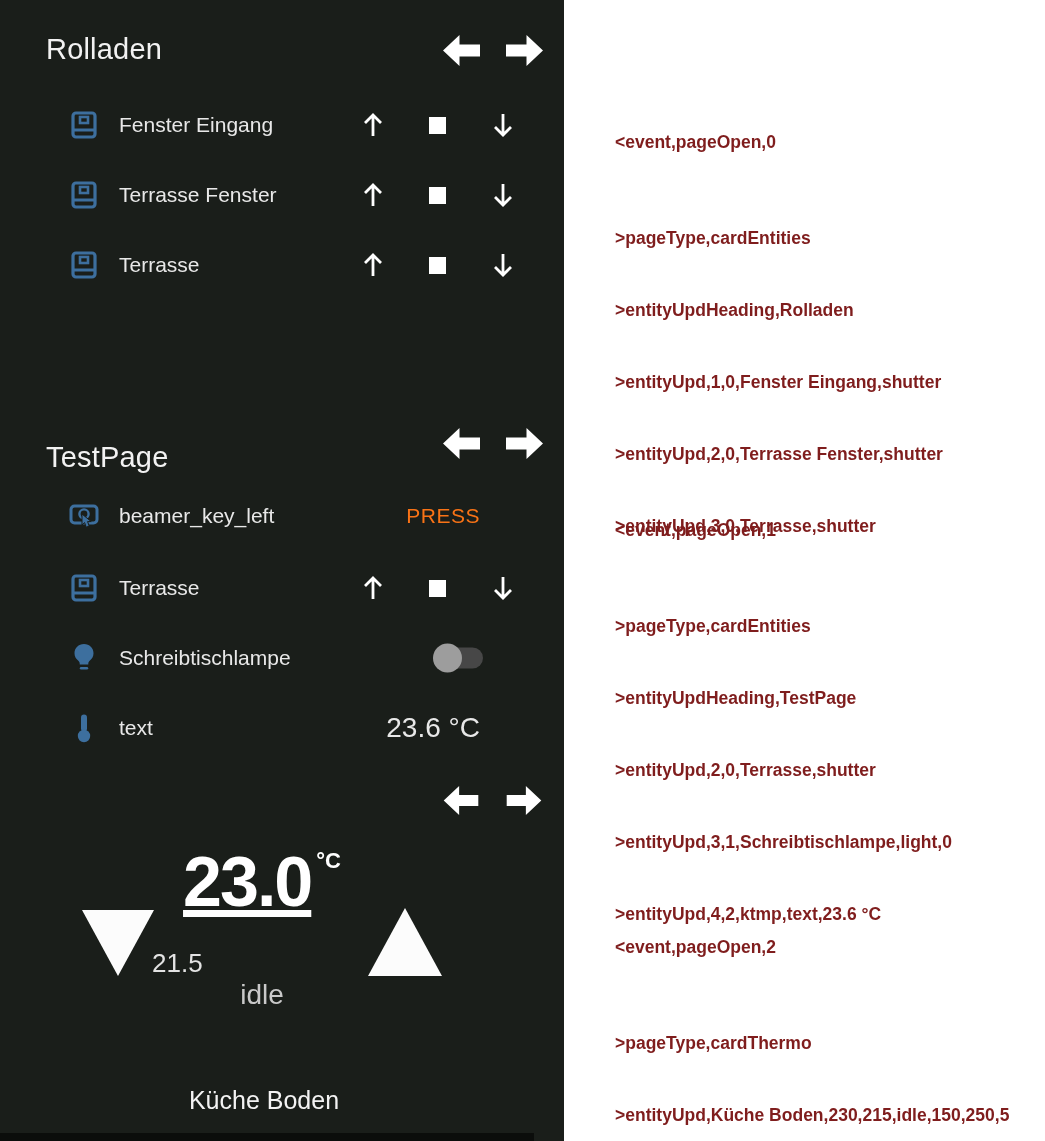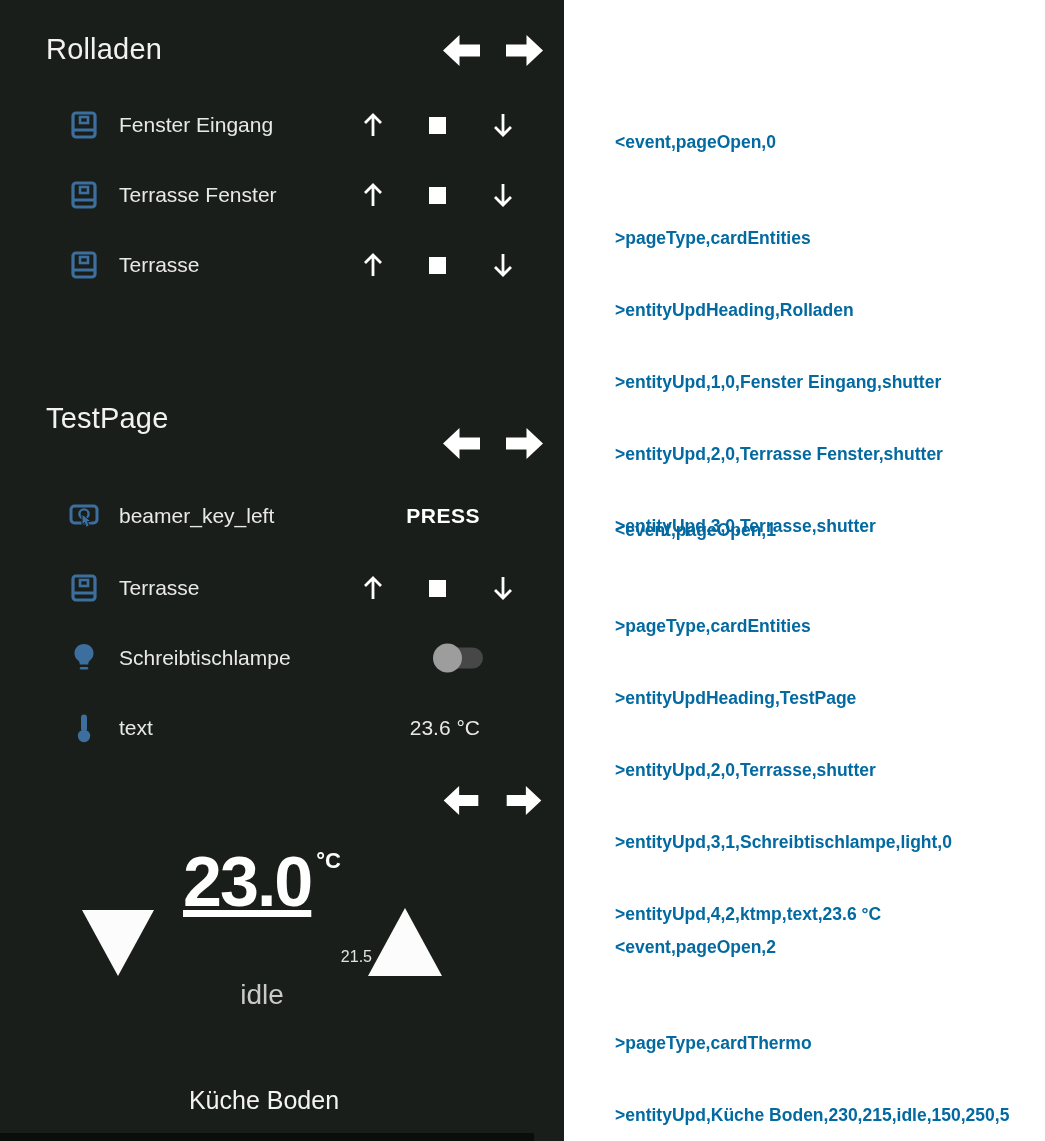--- a/index.html
+++ b/index.html
@@ -20,38 +20,38 @@
   .icon-box{width:30px;display:flex;justify-content:center;align-items:center;}
   .entity-label{margin-left:20px;color:#e8e8e8;font-size:21px;}
 
   .ctrl{position:absolute;top:10px;width:36px;height:36px;display:flex;align-items:center;justify-content:center;cursor:pointer;}
   .ctrl-up{left:355px;}
   .ctrl-stop{left:419px;}
   .ctrl-down{left:485px;}
   .stop-square{width:17px;height:17px;background:#ffffff;}
 
   .press-label{position:absolute;right:36px;top:50%;transform:translateY(-50%);
-               color:#ffffff;font-size:21px;font-weight:bold;letter-spacing:0.5px;cursor:pointer;}
-  .value-label{position:absolute;right:36px;top:50%;transform:translateY(-50%);color:#e8e8e8;font-size:21px;}
+               color:#f97316;font-size:21px;font-weight:normal;letter-spacing:0.5px;cursor:pointer;}
+  .value-label{position:absolute;right:36px;top:50%;transform:translateY(-50%);color:#e8e8e8;font-size:28px;}
 
   .toggle{position:absolute;right:33px;top:50%;transform:translateY(-50%);width:48px;height:21px;cursor:pointer;}
   .toggle-track{position:absolute;left:0;top:0;width:48px;height:21px;border-radius:11px;background:#474747;}
   .toggle-knob{position:absolute;left:-2px;top:-4px;width:29px;height:29px;border-radius:50%;background:#9d9d9d;}
 
   .temp-wrap{position:absolute;left:150px;top:850px;width:224px;display:flex;justify-content:center;align-items:flex-start;}
   .temp-value{font-size:70px;line-height:0.92;font-weight:bold;color:#ffffff;letter-spacing:-2px;text-decoration:underline;}
   .temp-unit{font-size:22px;font-weight:bold;color:#ffffff;margin-left:5px;margin-top:-2px;}
   .tri{position:absolute;cursor:pointer;}
   .tri-down{left:82px;top:910px;}
   .tri-up{left:368px;top:908px;}
-  .target-temp{position:absolute;left:152px;top:948px;width:220px;text-align:right;color:#e3e3e3;font-size:16px;}
+  .target-temp{position:absolute;left:152px;top:948px;width:220px;text-align:left;color:#e3e3e3;font-size:26px;}
   .hvac-state{position:absolute;left:152px;top:979px;width:220px;text-align:center;color:#c9c9c9;font-size:28px;}
   .thermo-name{position:absolute;left:0;top:1086px;width:528px;text-align:center;color:#f3f3f3;font-size:25px;}
 
-  .annot{position:absolute;left:615px;color:#0369a1;font-weight:bold;font-size:17.5px;line-height:24px;white-space:pre;}
+  .annot{position:absolute;left:615px;color:#7f1d1d;font-weight:bold;font-size:17.5px;line-height:24px;white-space:pre;}
   .annot .event-line{margin-bottom:24px;}
 </style>
 </head>
 <body>
 
 <div class="panel">
 
   <div class="card-heading" style="top:33px">Rolladen</div>
   <div class="nav-arrow nav-left" style="top:35px">
     <svg width="37" height="31" viewBox="0 0 37 31">
@@ -129,21 +129,21 @@
     <span class="ctrl ctrl-stop">
         <span class="stop-square"></span>
       </span>
     <span class="ctrl ctrl-down">
         <svg width="32" height="32" viewBox="0 0 32 32">
           <path d="M16 5 V25 M8 18 L16 26 L24 18" stroke="#ffffff" stroke-width="2.8" fill="none"></path>
         </svg>
       </span>
   </div>
 
-  <div class="card-heading" style="top:402px">TestPage</div>
+  <div class="card-heading" style="top:441px">TestPage</div>
   <div class="nav-arrow nav-left" style="top:428px">
     <svg width="37" height="31" viewBox="0 0 37 31">
         <path d="M16.5 0 L16.5 9.5 H37 V21.5 H16.5 V31 L0 15.5 Z" fill="#ffffff"></path>
       </svg>
   </div>
   <div class="nav-arrow nav-right" style="top:428px">
     <svg width="37" height="31" viewBox="0 0 37 31">
         <path d="M20.5 0 L20.5 9.5 H0 V21.5 H20.5 V31 L37 15.5 Z" fill="#ffffff"></path>
       </svg>
   </div>

